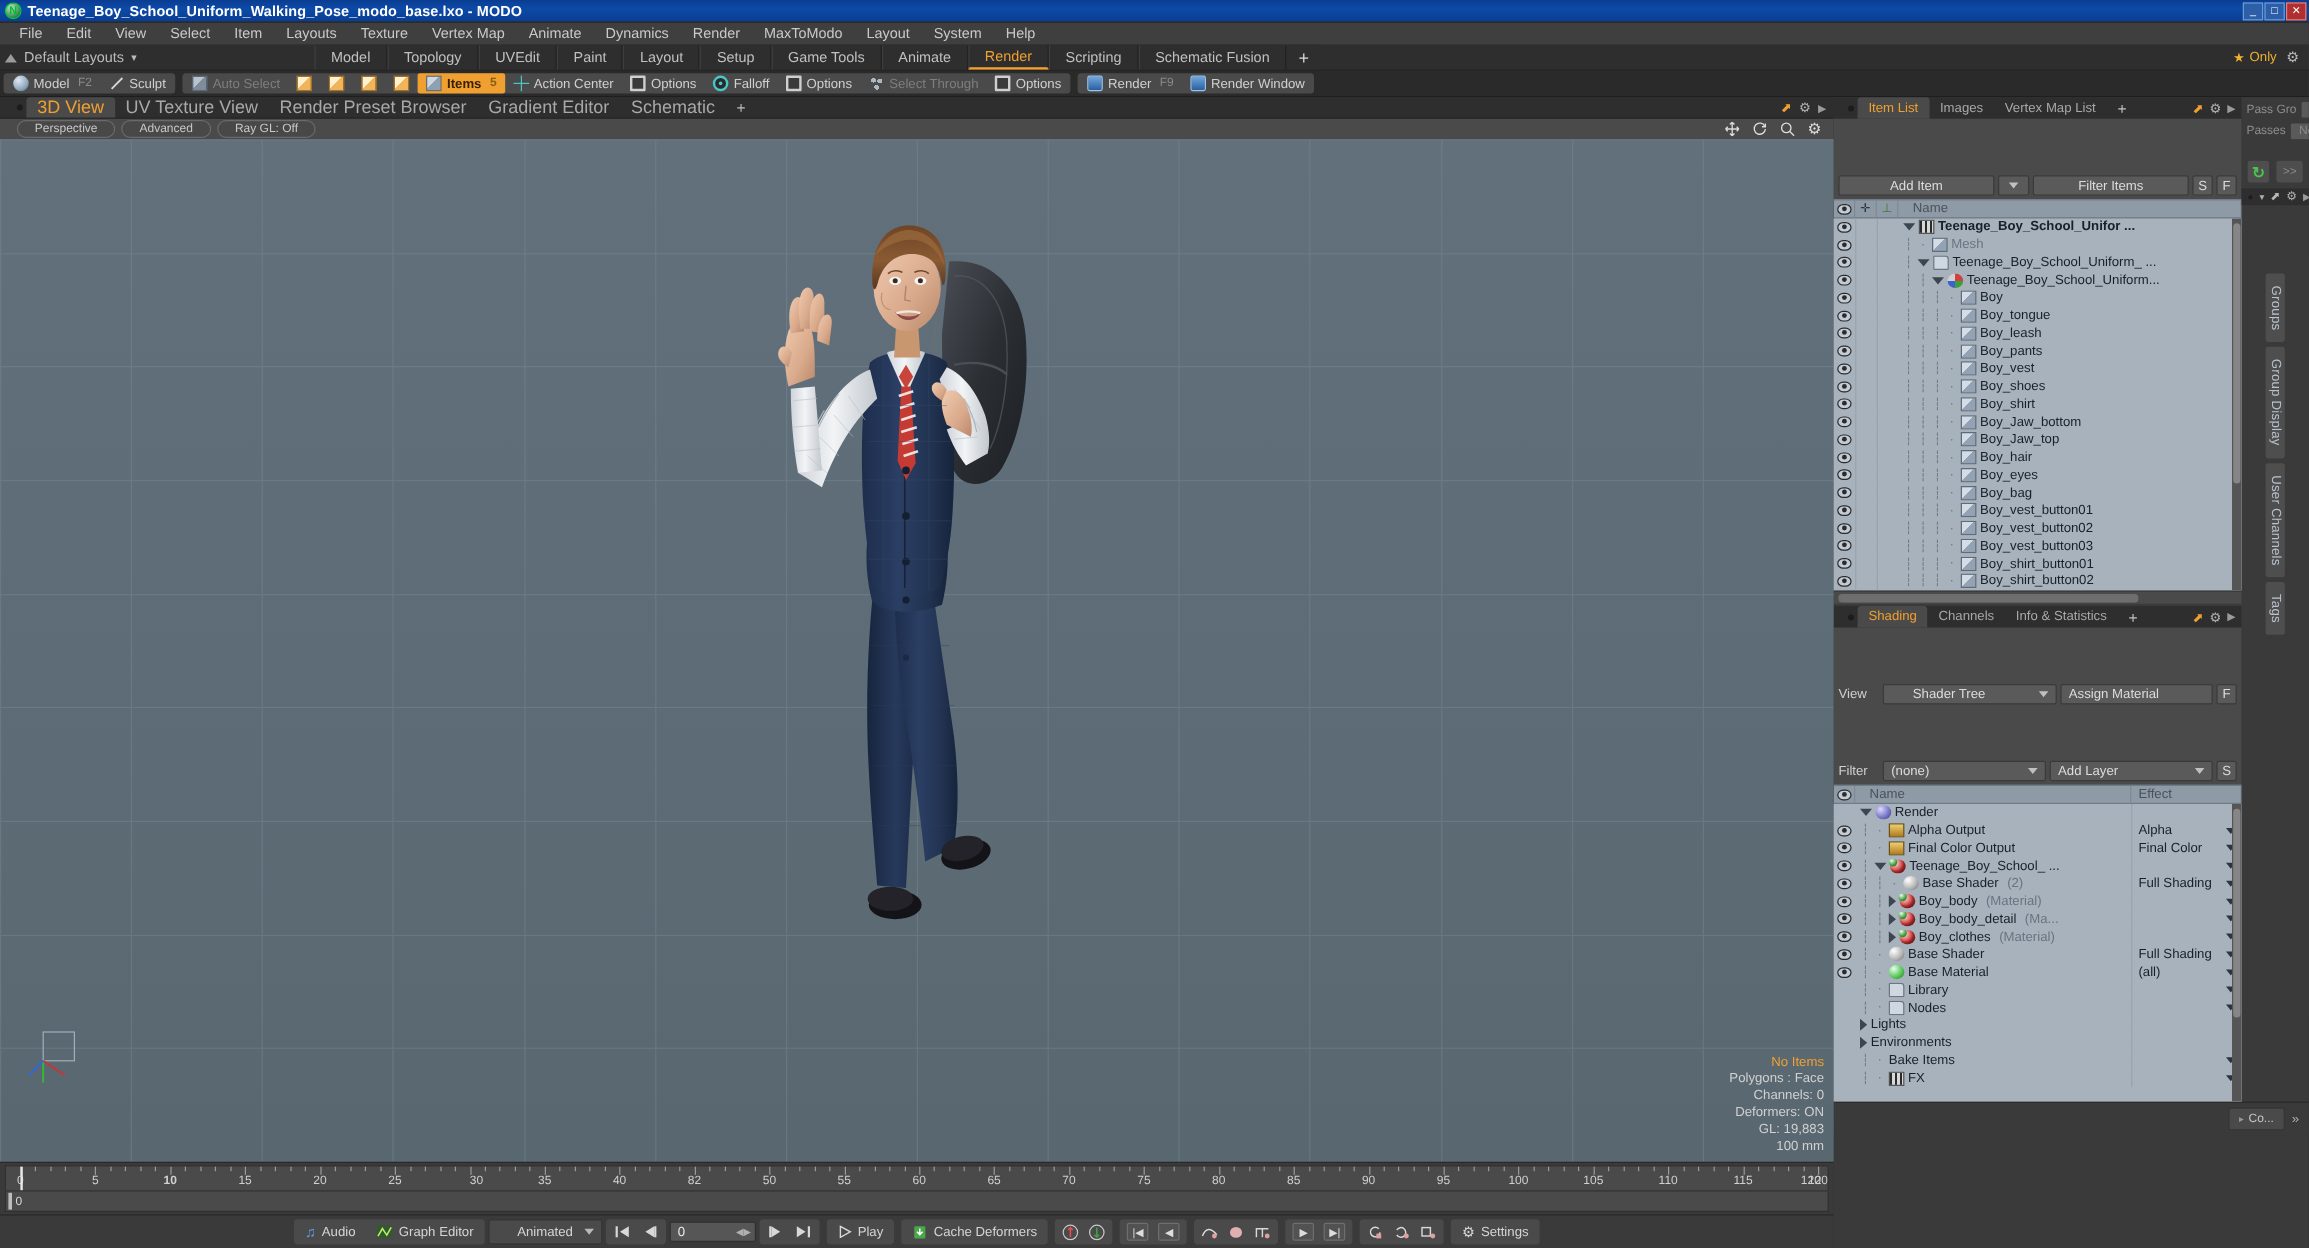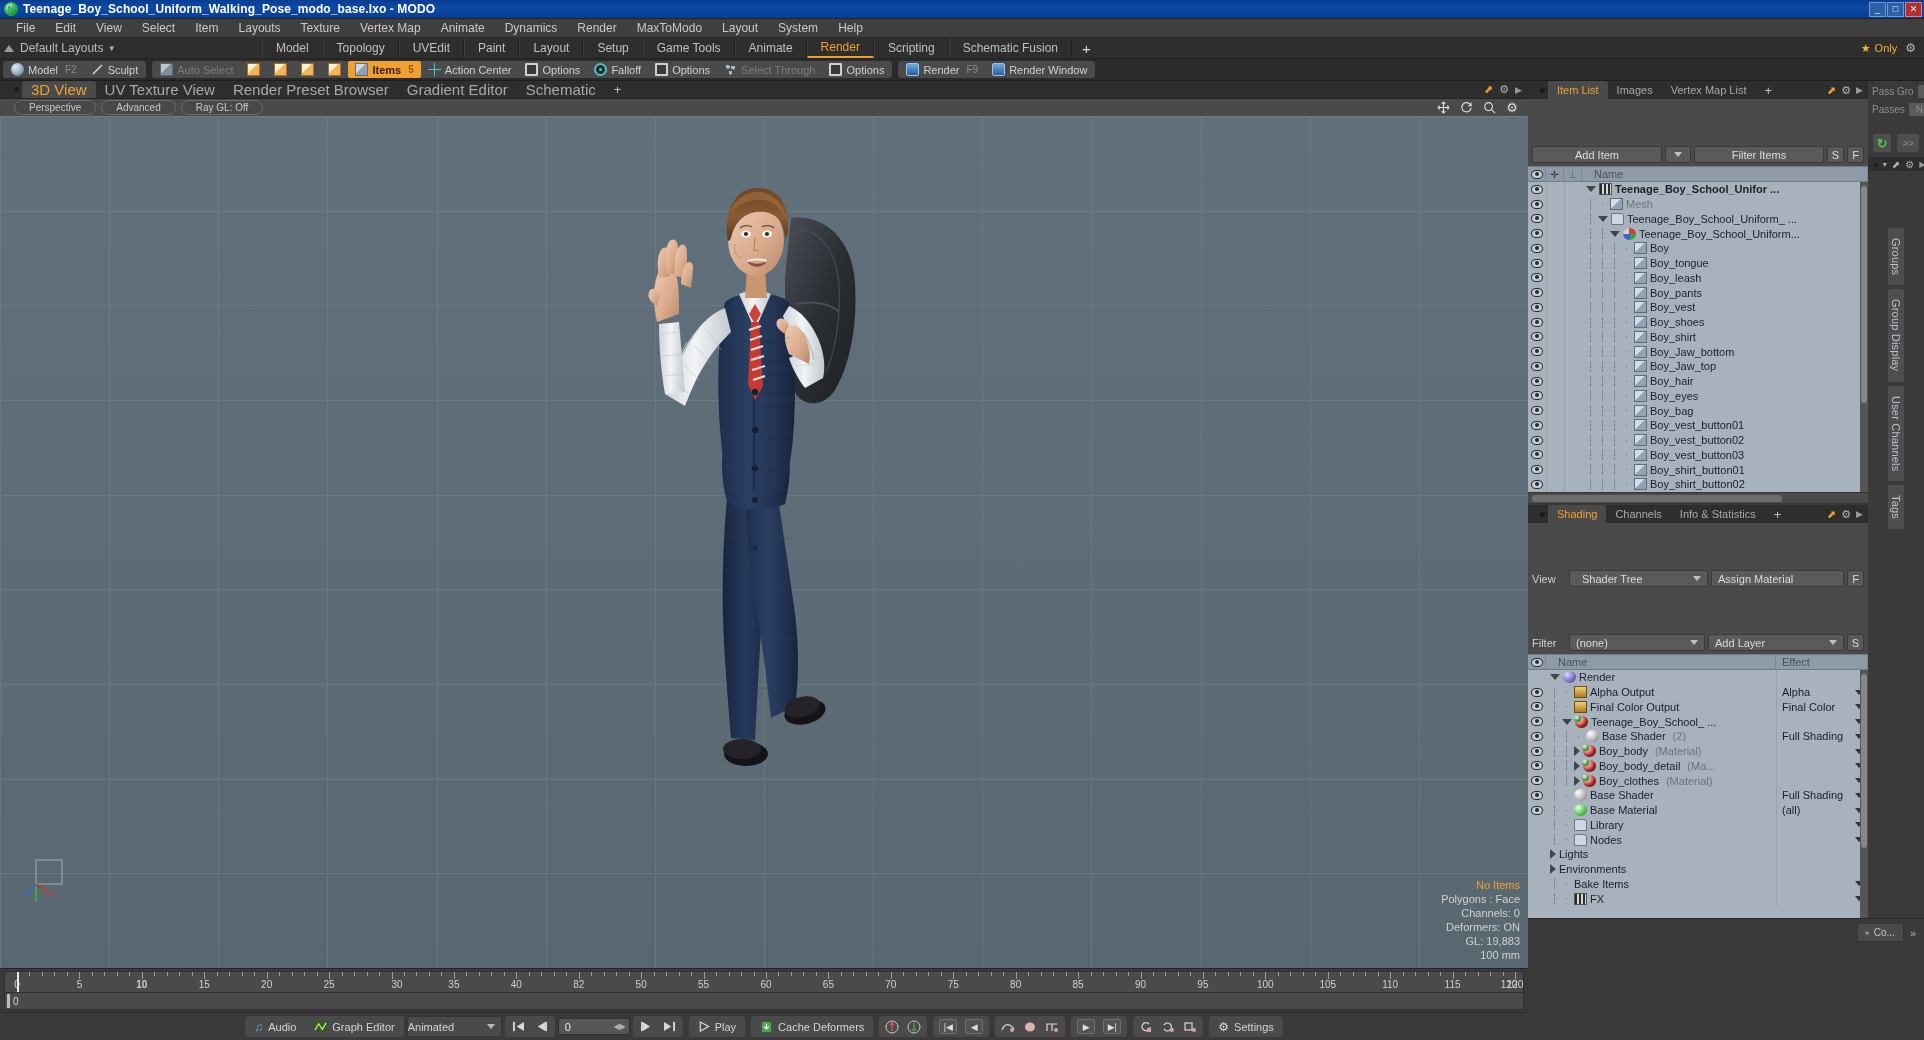--- a/index.html
+++ b/index.html
@@ -150,21 +150,21 @@
     display: flex; align-items: center; flex: none; padding: 0 6px;
   }
   .bgroup { display: flex; align-items: stretch; background: #4a4a4a; border-radius: 3px; margin: 0 3px; height: 21px; }
   .bbtn { display: flex; align-items: center; gap: 5px; padding: 0 9px; font-size: 11px; color: #d5d5d5;
           border-radius: 2px; cursor: default; }
   .bctr { margin-left: auto; margin-right: auto; display: flex; align-items: center; }
   .numfield { background: #565656; border: 1px solid #303030; border-radius: 2px; width: 72px; height: 17px;
               font-size: 11px; color: #e8e8e8; display: flex; align-items: center; padding: 0 6px; position: relative; }
   .numfield .spin { position: absolute; right: 3px; color: #b0b0b0; font-size: 8px; }
   .selbox { background: #4a4a4a; border: 1px solid #353535; border-radius: 2px; height: 21px; width: 95px;
-            display: flex; align-items: center; font-size: 11px; color: #d5d5d5; position: relative; }
+            display: flex; align-items: center; justify-content: center; font-size: 11px; color: #d5d5d5; position: relative; }
   .selbox .caret { position: absolute; right: 6px; border-left: 4px solid transparent; border-right: 4px solid transparent;
                    border-top: 5px solid #b8b8b8; }
   .mini { width: 18px; height: 15px; border: 1px solid #6e6e6e; border-radius: 2px; background: #525252;
           display: inline-flex; align-items: center; justify-content: center; font-size: 9px; color: #ddd; }
 
   
   .rightcol { width: 396px; flex: none; display: flex; flex-direction: column; background: #3a3a3a; }
   .rtop { display: flex; flex: none; }
   .rmain { width: 340px; display: flex; flex-direction: column; }
   .rside { width: 56px; display: flex; flex-direction: column; background: #3a3a3a; }
@@ -1342,21 +1342,21 @@
             <div class="picons">
               <span class="expicon">⬈</span>
               <span style="color:#b0b0b0;font-size:11px">⚙</span>
               <span style="color:#9a9a9a;font-size:9px">▶</span>
             </div>
           </div>
 
           <div class="panelbody" style="flex:1;">
             <div class="ctrlrow">
               <span class="lbl">View</span>
-              <div class="ctrlbtn grow" style="justify-content:flex-start;padding-left:12px;position:relative">
+              <div class="ctrlbtn grow" style="justify-content:flex-start;padding-left:24px;position:relative">
                 <span>Shader Tree</span>
                 <span class="caretdn" style="position:absolute;right:6px"></span>
               </div>
               <div class="ctrlbtn grow" style="justify-content:flex-start;padding-left:6px">Assign Material</div>
               <div class="ctrlbtn sq">F</div>
             </div>
             <div class="ctrlrow" style="padding-top:0;">
               <span class="lbl">Filter</span>
               <div class="ctrlbtn grow" style="justify-content:flex-start;padding-left:6px;position:relative">
                 <span>(none)</span>

